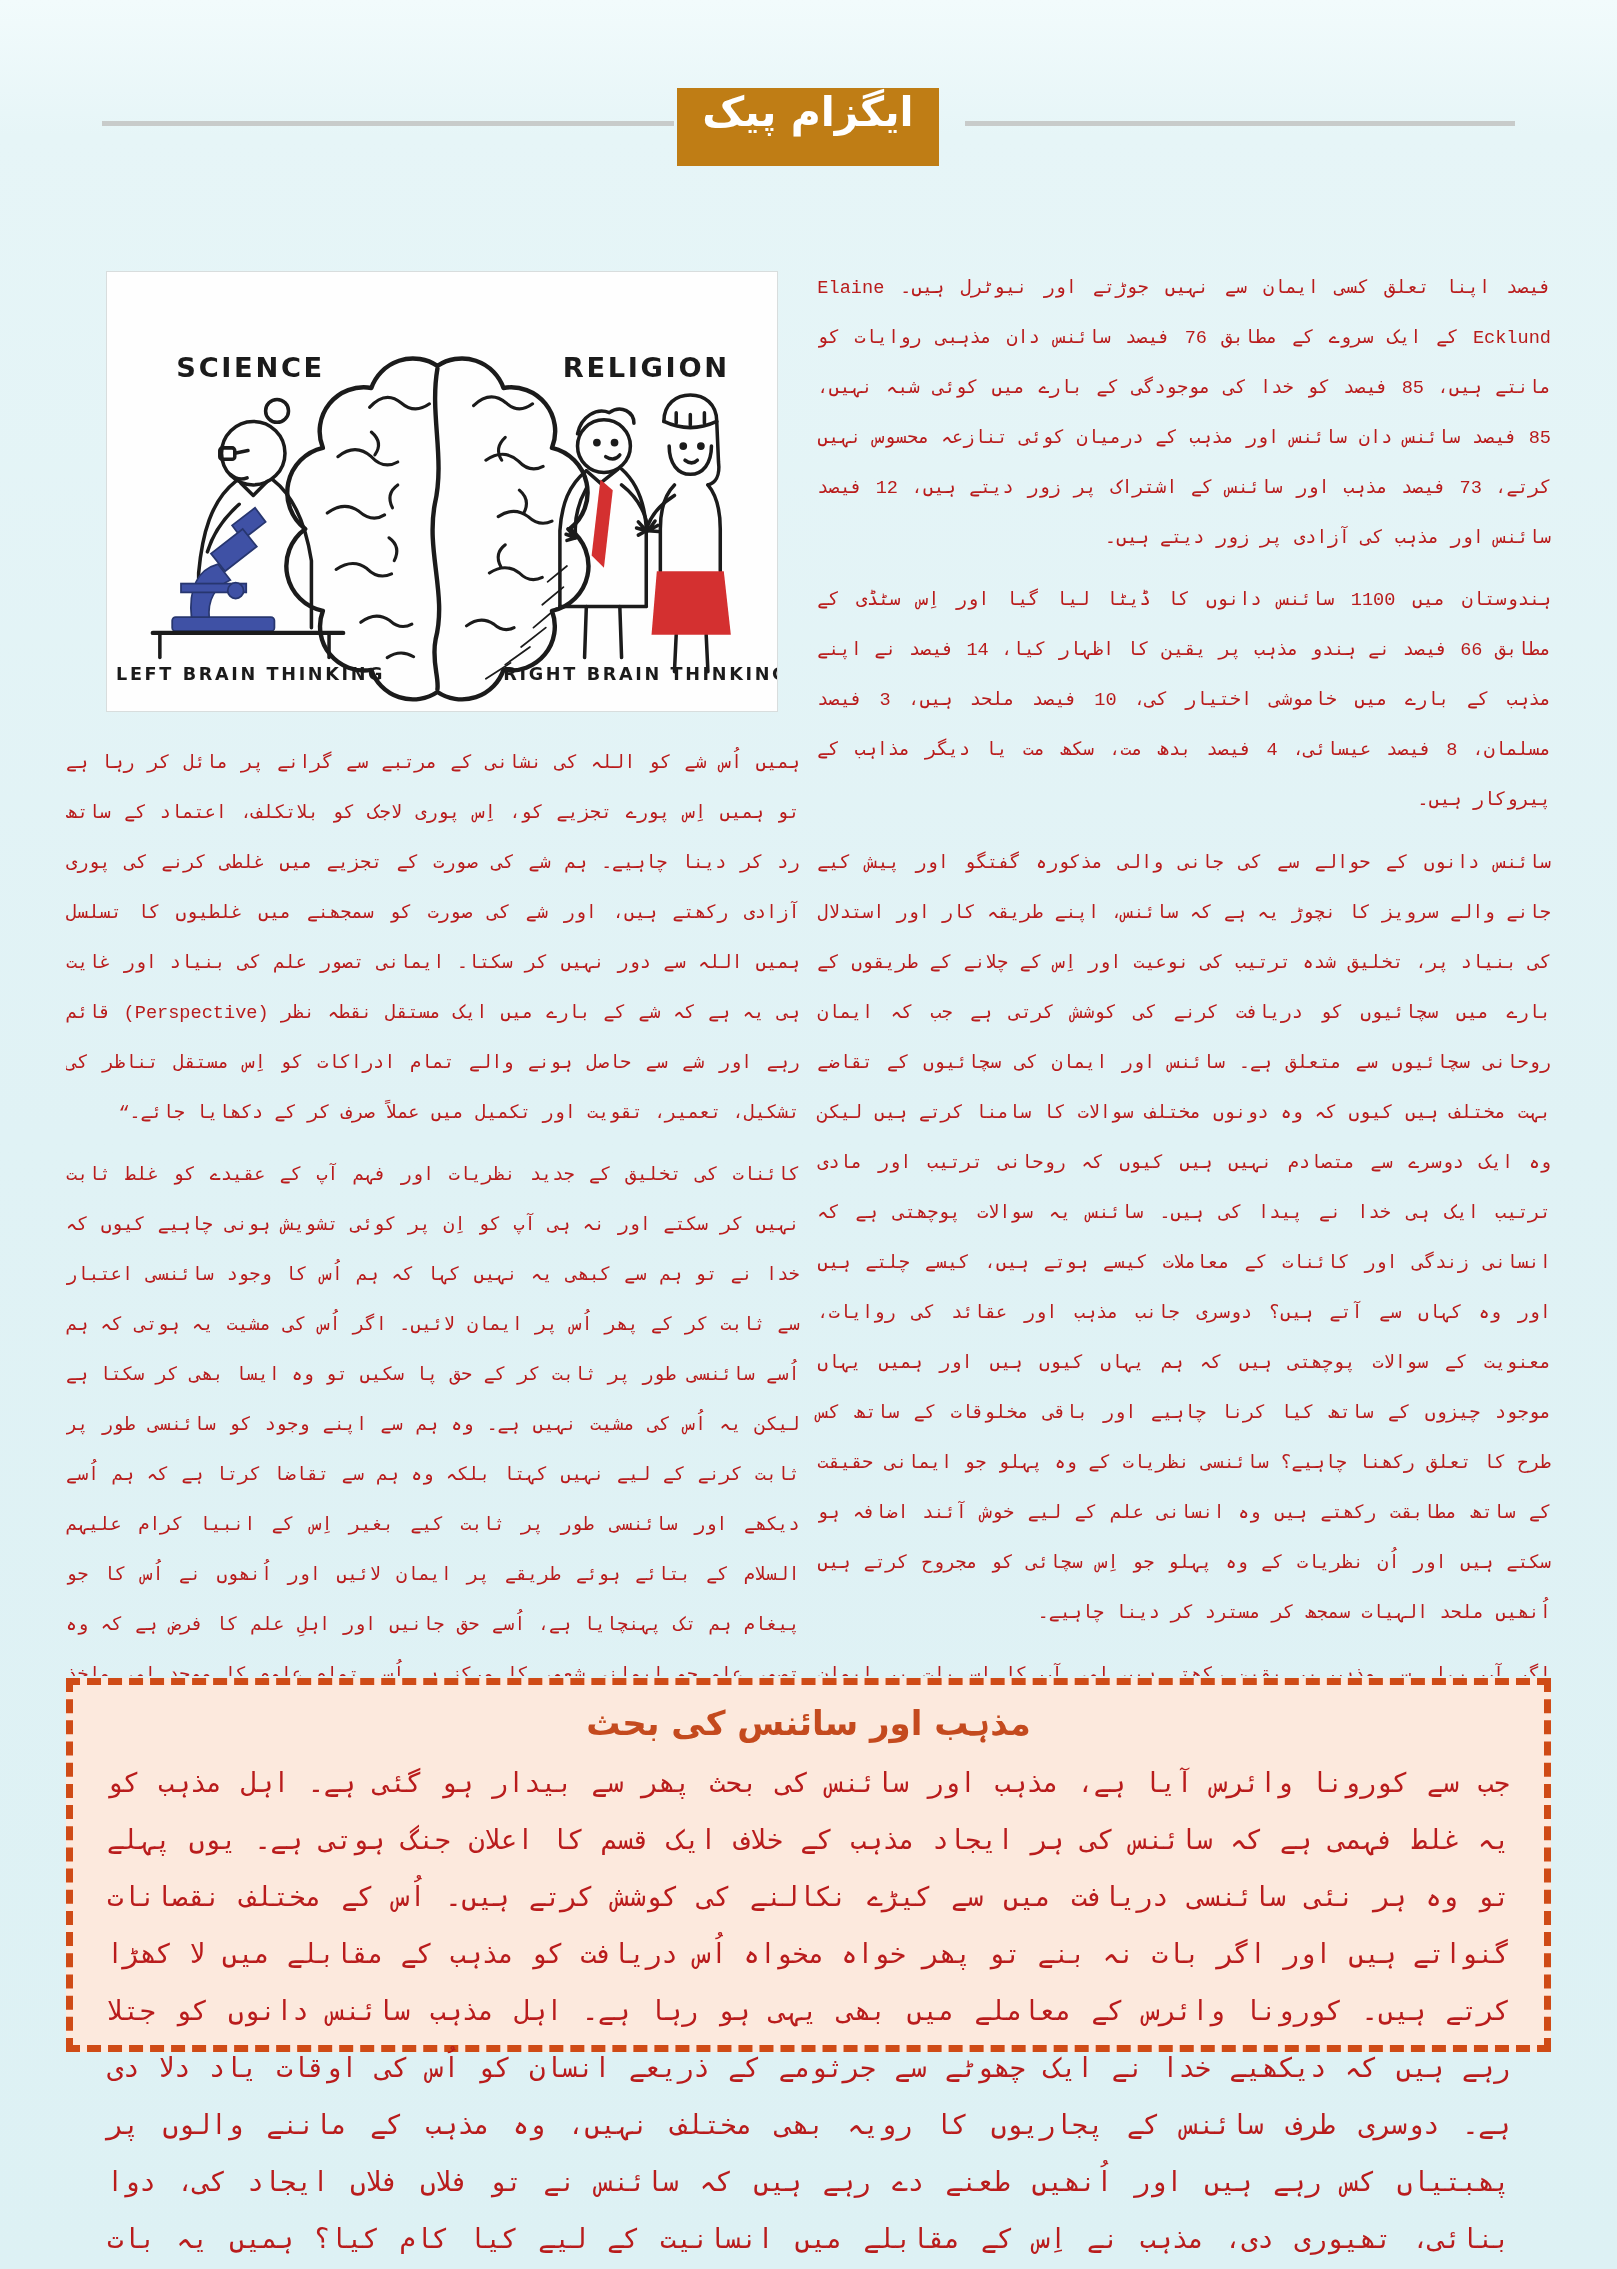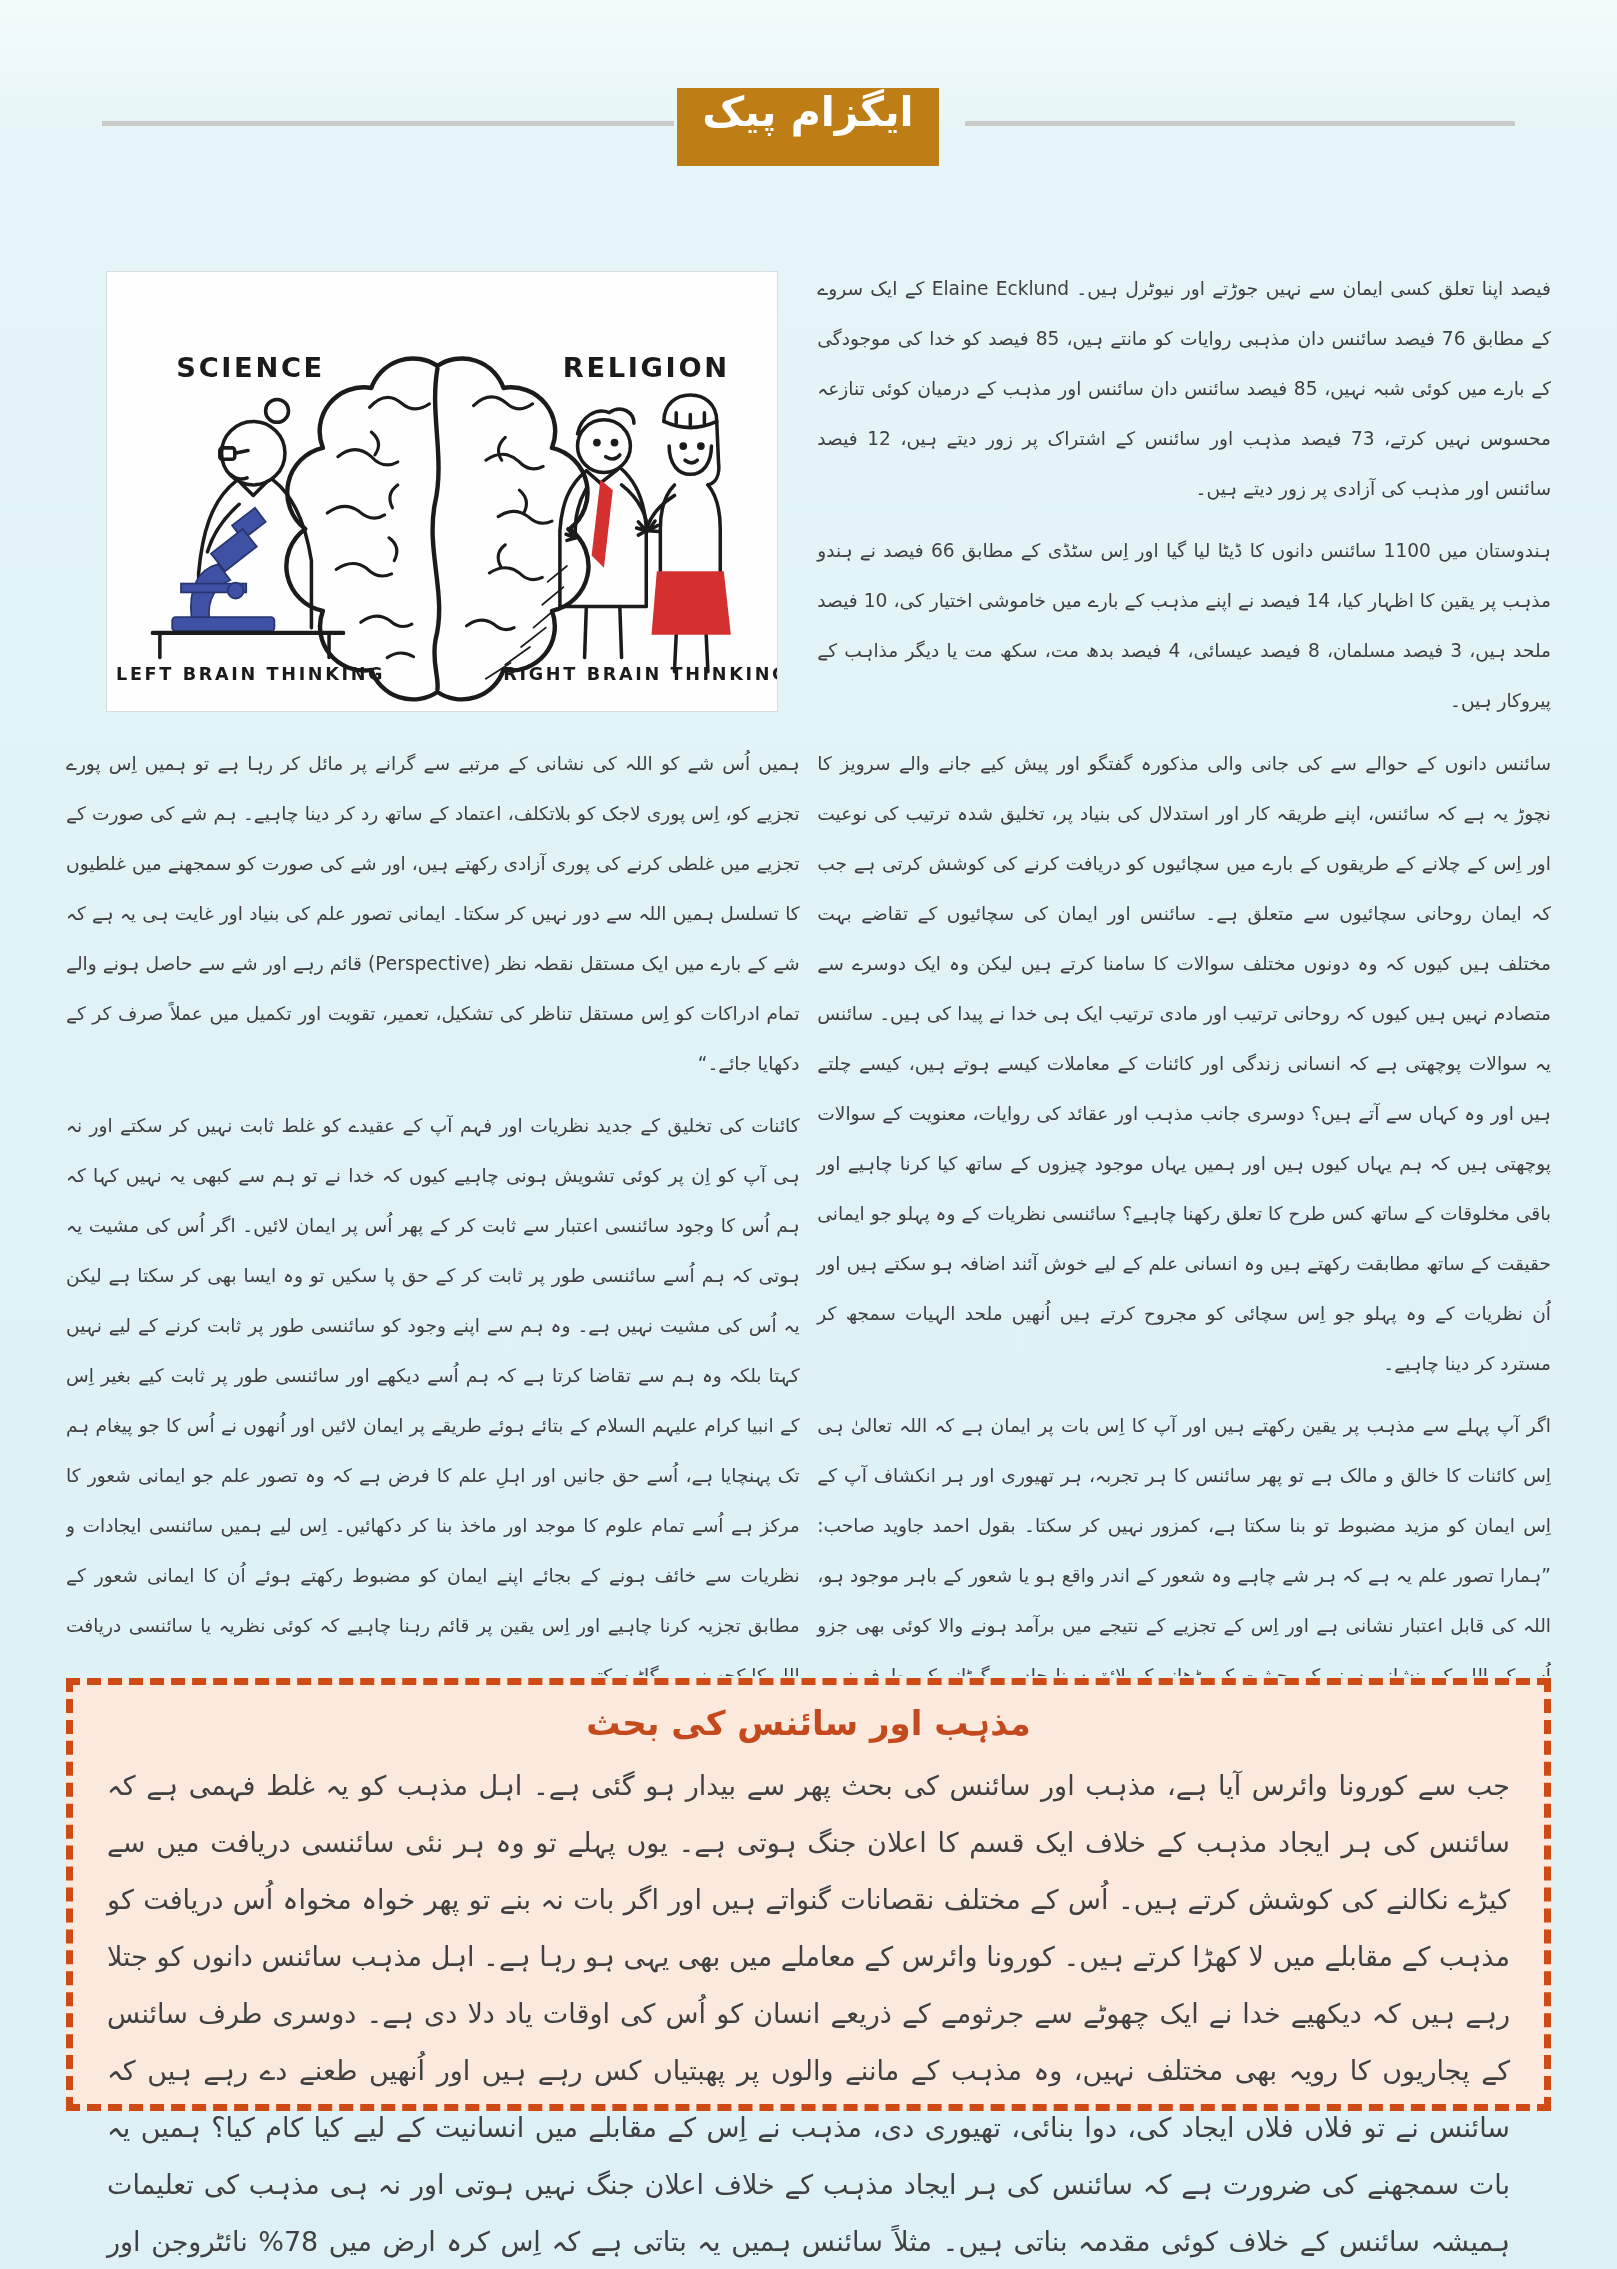--- a/index.html
+++ b/index.html
@@ -16,32 +16,32 @@
     background:#bf7d15;color:#ffffff;display:flex;align-items:flex-start;justify-content:center;
     font-size:41px;font-weight:bold;direction:rtl;
   }
   .content{
     position:absolute;top:264px;left:66px;width:1485px;height:1412px;
     display:flex;gap:17.7px;direction:rtl;overflow:hidden;
   }
   .col{flex:1 1 50%;min-width:0;}
   .urdu{
     direction:rtl;text-align:justify;font-size:18.6px;line-height:50px;
-    margin:0 0 12.4px 0;color:#404040;
+    margin:0 0 12.4px 0;color:#b91c1c;font-family:Liberation Mono, monospace;
   }
   .figure{
     background:#fefefe;border:1.8px solid #d8dddd;
     margin:7px 22px 26.6px 40px;height:439px;overflow:hidden;text-align:center;
   }
   .figure svg{display:block;width:100%;height:100%;}
   .toon-label{font-family:"DejaVu Sans",sans-serif;font-weight:bold;font-size:31px;letter-spacing:3px;fill:#1b1b1b;}
   .toon-caption{font-family:"DejaVu Sans",sans-serif;font-weight:bold;font-size:20px;letter-spacing:3px;fill:#1b1b1b;}
   .ink{stroke:#1b1b1b;fill:none;stroke-linecap:round;stroke-linejoin:round;}
   .hbox{
-    position:absolute;top:1678px;left:66px;width:1485px;height:433px;
+    position:absolute;top:1678px;left:66px;width:1485px;height:374px;
     background:#fce9dd;border:7px dashed #cf4b16;box-sizing:border-box;
     padding:12.4px 34px 8.9px 34px;direction:rtl;
   }
   .hbox-title{
     margin:5.3px 0 14px 0;text-align:center;color:#c44a1e;
     font-size:34px;font-weight:bold;line-height:1.2;
   }
   .hbox-body{font-size:27px;line-height:57px;margin:0;}
 </style>
 </head>

